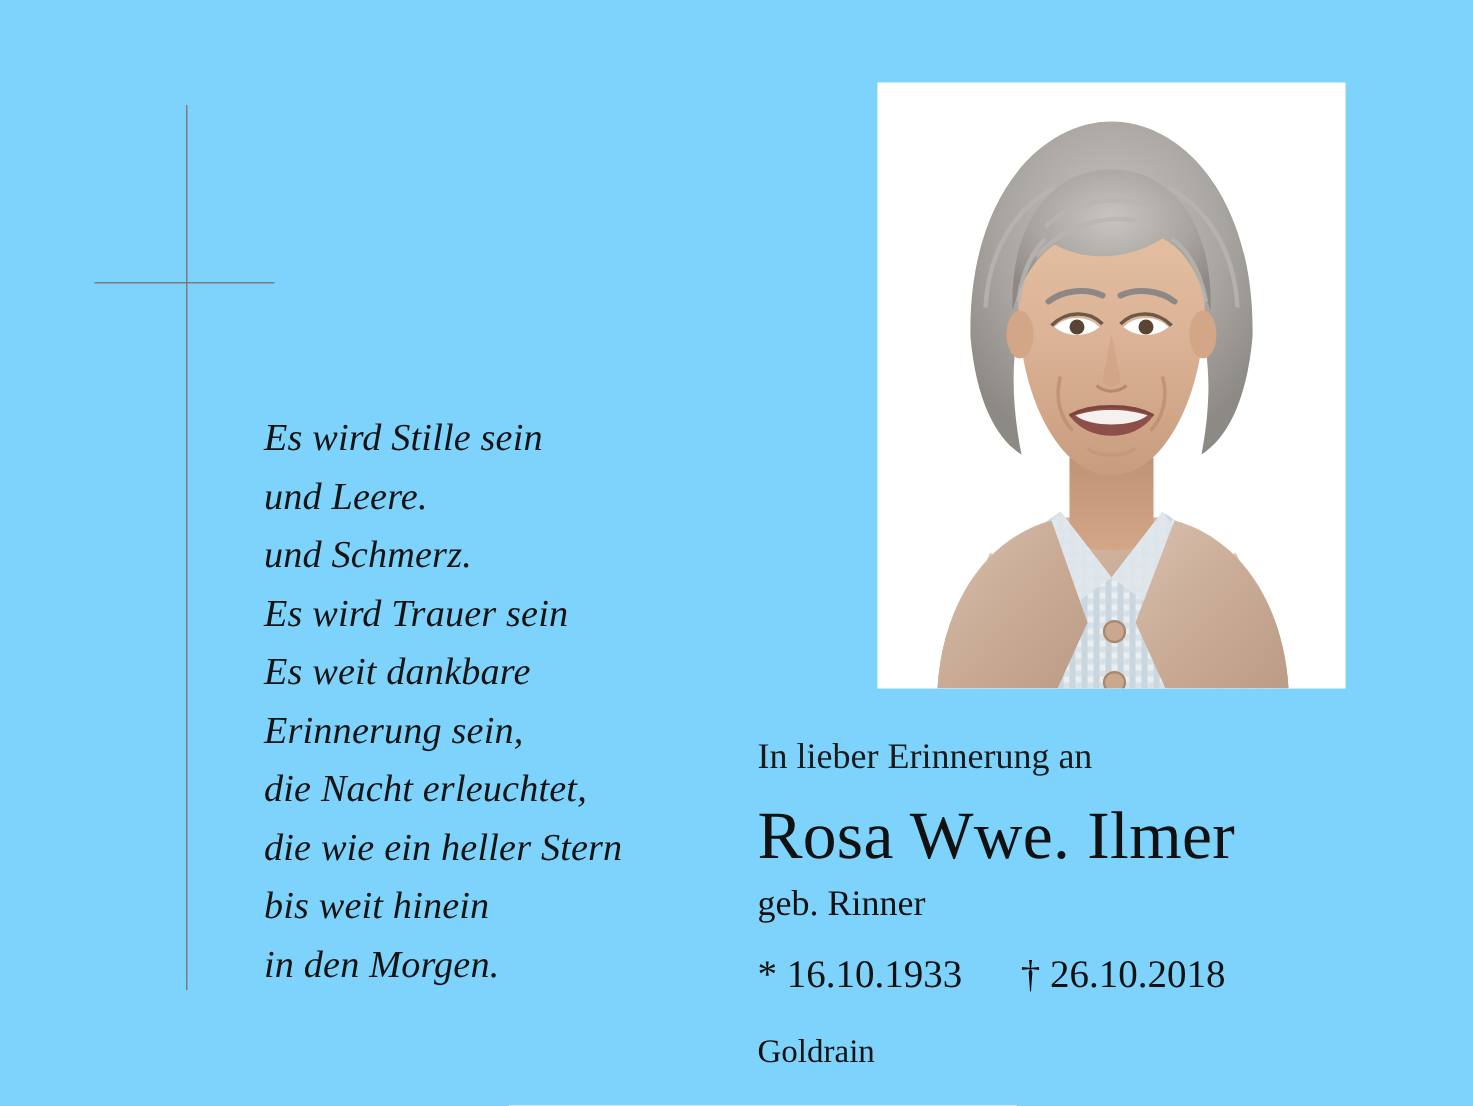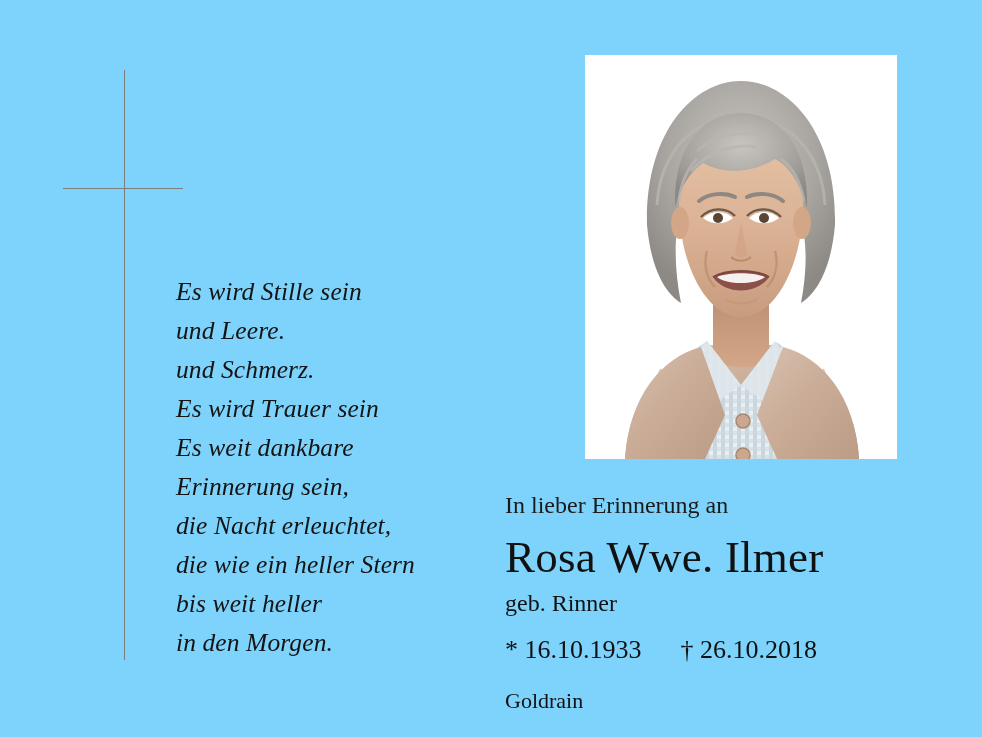--- a/index.html
+++ b/index.html
@@ -124,21 +124,21 @@
 
   <div class="poem">
     <span class="poem-line">Es wird Stille sein</span>
     <span class="poem-line">und Leere.</span>
     <span class="poem-line">und Schmerz.</span>
     <span class="poem-line">Es wird Trauer sein</span>
     <span class="poem-line">Es weit dankbare</span>
     <span class="poem-line">Erinnerung sein,</span>
     <span class="poem-line">die Nacht erleuchtet,</span>
     <span class="poem-line">die wie ein heller Stern</span>
-    <span class="poem-line">bis weit heller</span>
+    <span class="poem-line">bis weit hinein</span>
     <span class="poem-line">in den Morgen.</span>
   </div>
 
   <div class="portrait">
     <svg width="312" height="404" viewBox="0 0 312 404" xmlns="http://www.w3.org/2000/svg">
       <defs>
         <radialGradient id="hairGrad" cx="50%" cy="35%" r="65%">
           <stop offset="0%" stop-color="#c8c4c0"></stop>
           <stop offset="60%" stop-color="#a9a5a1"></stop>
           <stop offset="100%" stop-color="#8d8a86"></stop>

